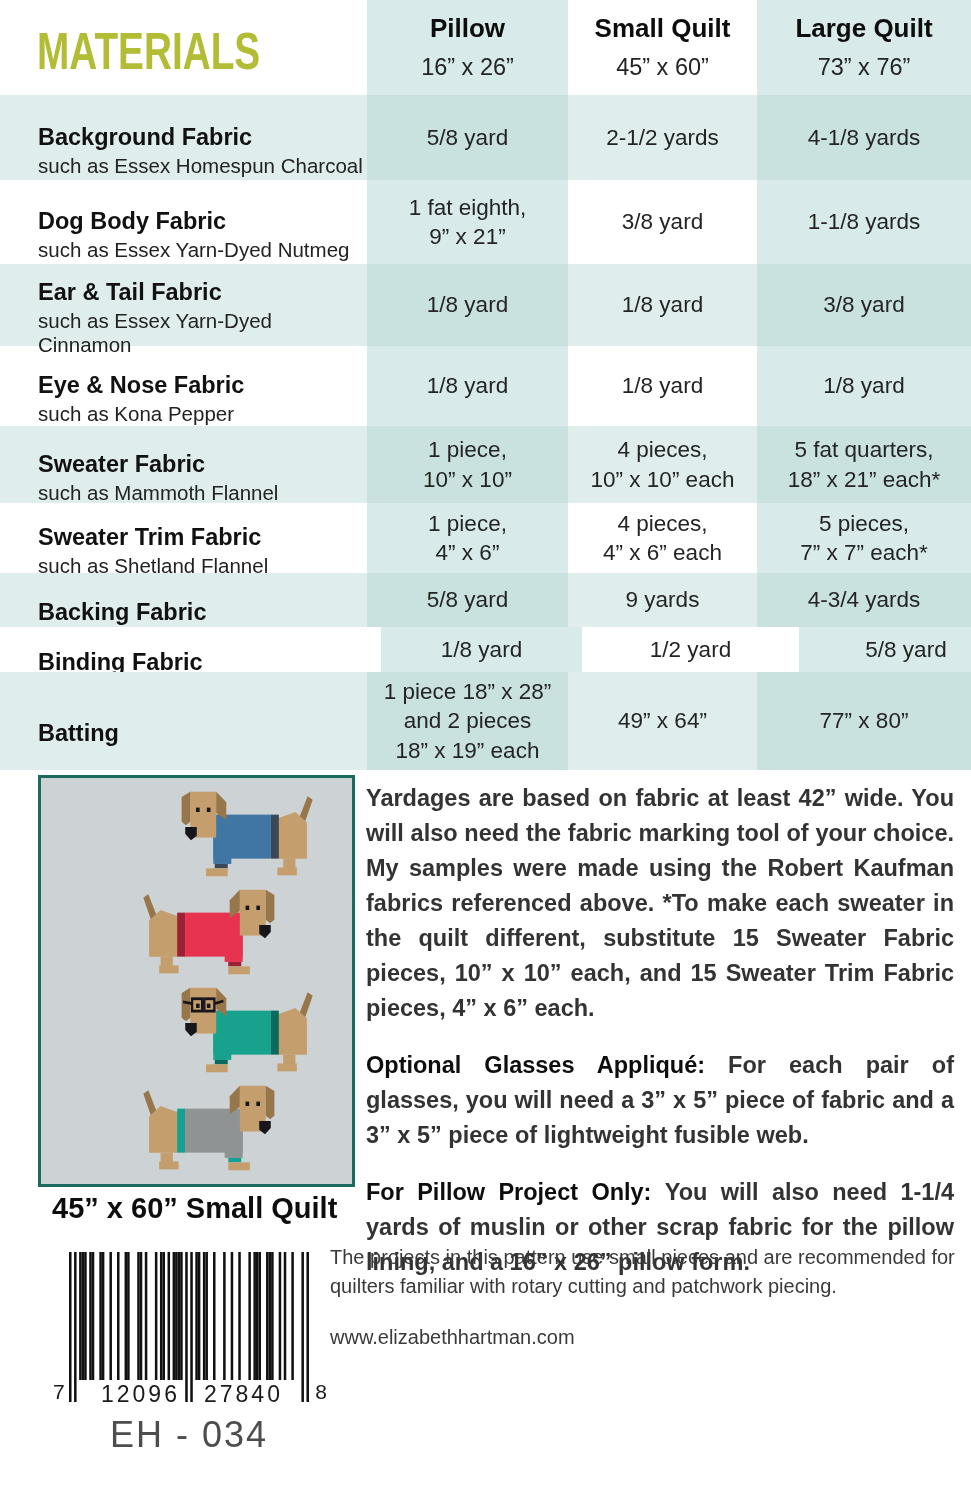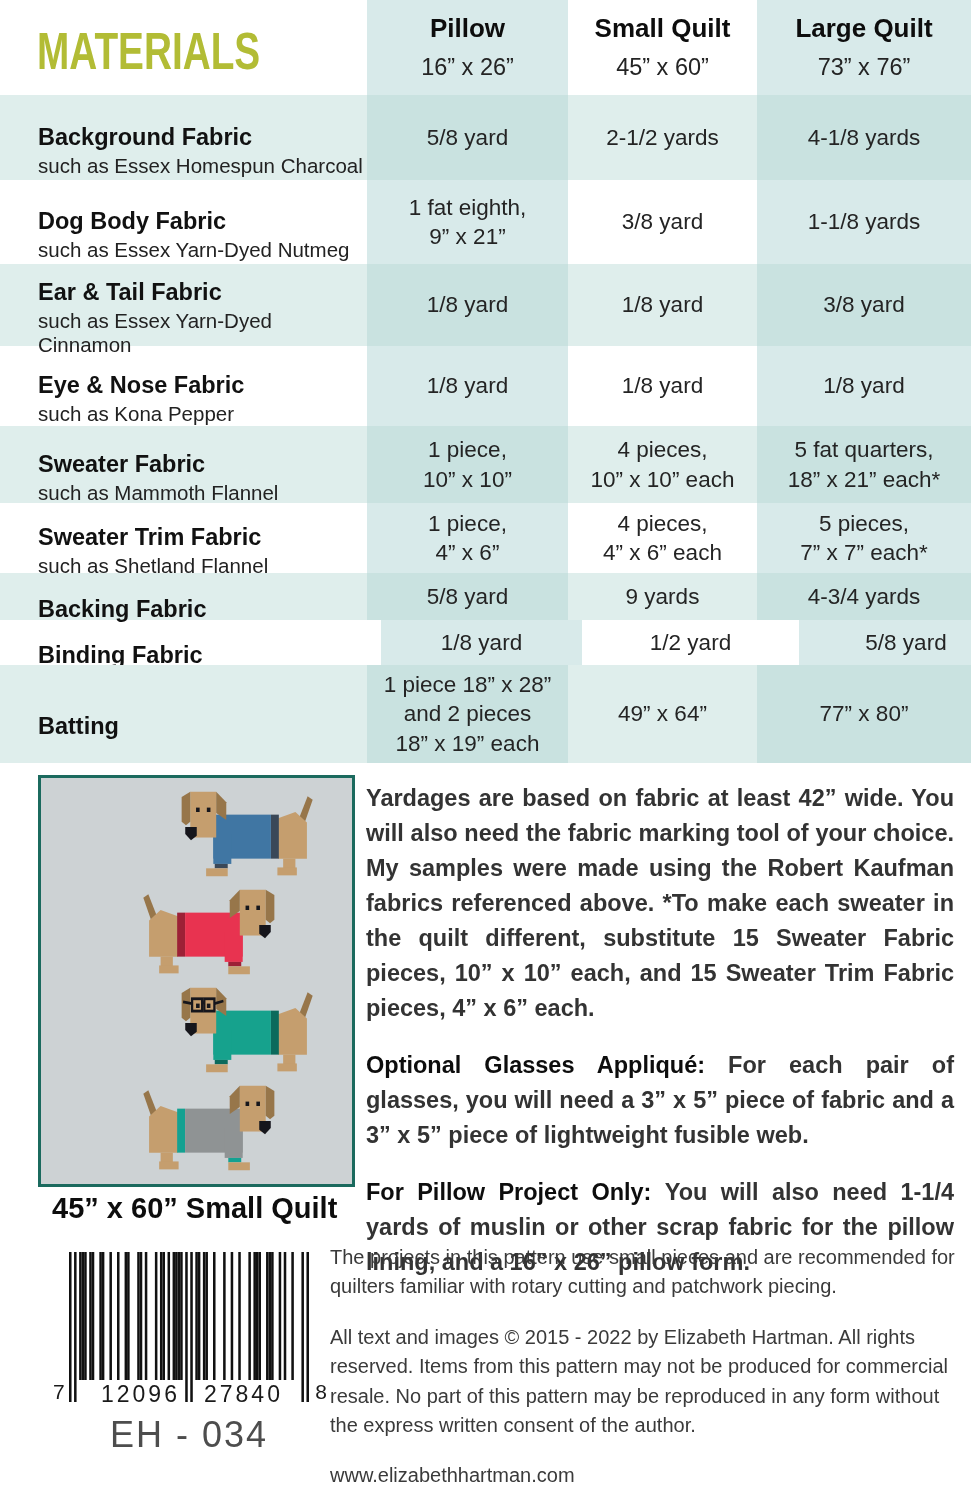--- a/index.html
+++ b/index.html
@@ -116,21 +116,21 @@
           <div class="row-label">Sweater Trim Fabric</div>
           <div class="row-note">such as Shetland Flannel</div>
         </div>
         <div class="tcell vcell c1 ct">1 piece,
 4” x 6”</div>
         <div class="tcell vcell c2">4 pieces,
 4” x 6” each</div>
         <div class="tcell vcell c3 ct">5 pieces,
 7” x 7” each*</div>
       </div>
-      <div class="trow" style="height: 47px;">
+      <div class="trow" style="height: 54px;">
         <div class="tcell label-cell rt">
           <div class="row-label">Backing Fabric</div>
         </div>
         <div class="tcell vcell c1 ct rt">5/8 yard</div>
         <div class="tcell vcell c2 rt">9 yards</div>
         <div class="tcell vcell c3 ct rt">4-3/4 yards</div>
       </div>
       <div class="trow" style="height: 45px; gap: 14px;">
         <div class="tcell label-cell">
           <div class="row-label">Binding Fabric</div>
@@ -253,17 +253,16 @@
       <span class="bc-digit left">7</span>
       <span class="bc-group g1">12096</span>
       <span class="bc-group g2">27840</span>
       <span class="bc-digit right">8</span>
     </div>
     <div class="bc-code">EH - 034</div>
   </div>
 
   <div class="footer-col">
     <p>The projects in this pattern use small pieces and are recommended for quilters familiar with rotary cutting and patchwork piecing.</p>
-    <p>All text and images © 2015 - 2022 by Elizabeth Hartman. All rights reserved. Items from this pattern may not be produced for commercial resale. No part of this pattern may be reproduced in any form without the express written consent of the author.</p>
     <p>www.elizabethhartman.com</p>
   </div>
 
 </div>
 
 </body></html>

